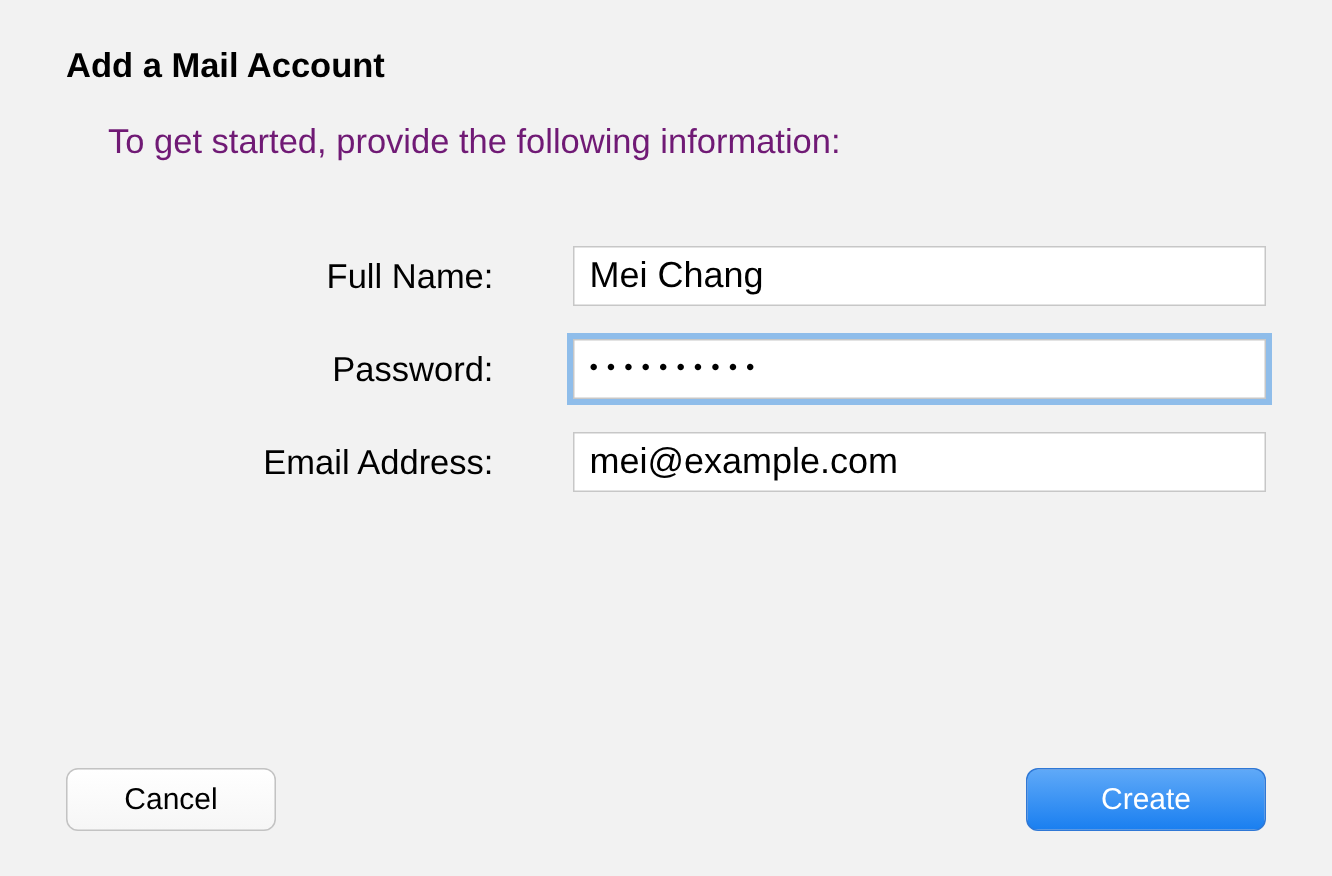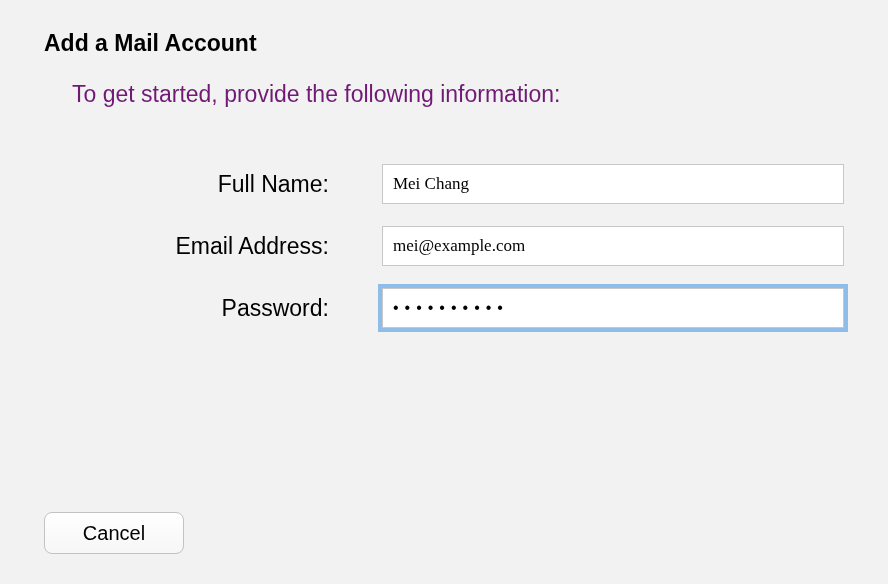--- a/index.html
+++ b/index.html
@@ -52,22 +52,22 @@
       color: #000;
       padding-right: 14px;
       font-weight: 400;
     }
     .input-wrap {
       width: 480px;
     }
     .text-input {
       width: 100%;
       height: 40px;
-      font-size: 17px;
-      font-family: Liberation Serif, serif;
+      font-size: 24px;
+      font-family: Liberation Sans, sans-serif;
       padding: 4px 10px;
       border: 1px solid #c7c7c7;
       background: #fff;
       outline: none;
       color: #000;
     }
     .text-input.focused {
       border: 1px solid #c7c7c7;
       box-shadow: 0 0 0 4px #8fbdea;
     }
@@ -116,30 +116,31 @@
 
   <div class="form">
     <div class="form-row">
       <div class="label">Full Name:</div>
       <div class="input-wrap">
         <input type="text" class="text-input" value="Mei Chang" style="">
       </div>
     </div>
 
     <div class="form-row">
-      <div class="label">Email Address:</div>
+      <div class="label">Password:</div>
       <div class="input-wrap">
-        <input type="text" class="text-input" value="mei@example.com" style="">
+        <input type="text" class="text-input focused password-display" value="••••••••••" style="">
       </div>
     </div>
 
     <div class="form-row">
-      <div class="label">Password:</div>
+      <div class="label">Email Address:</div>
       <div class="input-wrap">
-        <input type="text" class="text-input focused password-display" value="••••••••••" style="">
+        <input type="text" class="text-input" value="mei@example.com" style="">
       </div>
     </div>
   </div>
 
   <div class="button-row">
     <button class="btn btn-cancel">Cancel</button>
+    <button class="btn btn-create">Create</button>
   </div>
 </div>
 
 </body></html>

